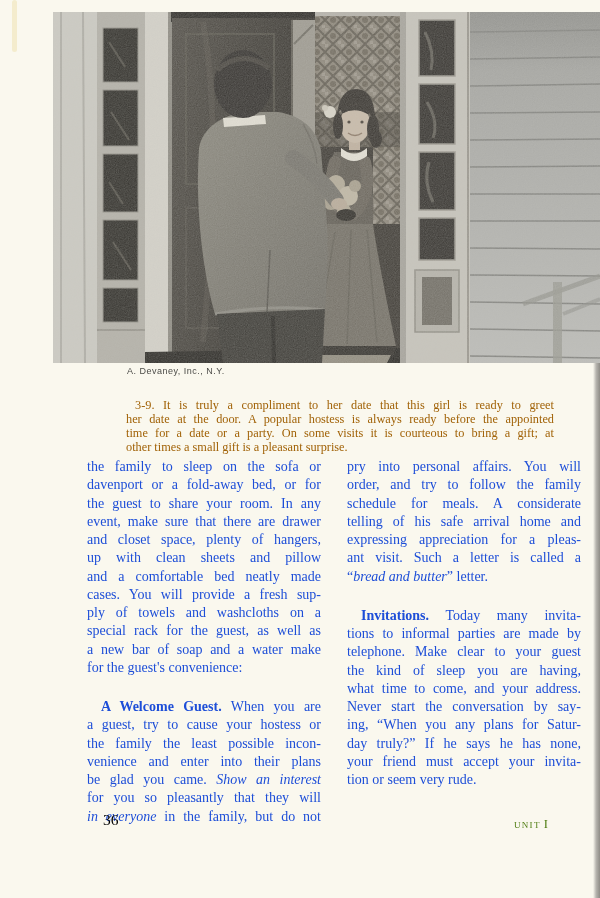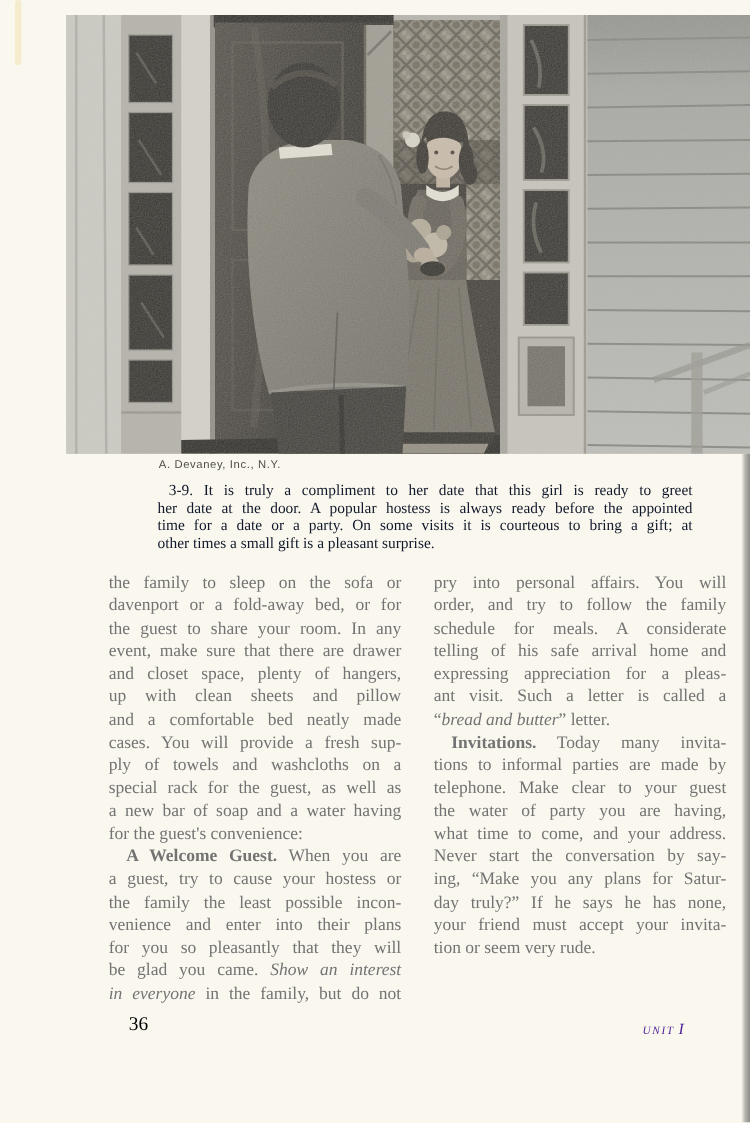--- a/index.html
+++ b/index.html
@@ -9,37 +9,37 @@
     font-family:"Liberation Serif",serif;
     -webkit-font-smoothing:antialiased;
   }
   .photo{position:absolute;left:53px;top:12px;width:547px;height:351px;}
   .photo svg{display:block;width:100%;height:100%;}
   .credit{
     position:absolute;left:127px;top:366px;
     font-family:"Liberation Sans",sans-serif;font-size:9px;letter-spacing:.5px;color:#4c4c48;
   }
   .caption{
-    position:absolute;left:126px;top:386px;width:428px;
-    font-size:12.3px;line-height:13.9px;color:#0f172a;
+    position:absolute;left:126px;top:399px;width:428px;
+    font-size:12.3px;line-height:13.9px;color:#a16207;
   }
   .caption .tline.ind{text-indent:9px;}
   .col{
     position:absolute;top:458px;width:234px;
-    font-size:14px;line-height:18.25px;color:#737373;
+    font-size:14px;line-height:18.25px;color:#1d4ed8;
   }
   .colL{left:87px;}
   .colR{left:347px;}
   .tline{text-align:justify;text-align-last:justify;}
   .tline.end{text-align-last:left;}
-  .col .tline.ind{text-indent:14px;}
+  .col .tline.ind{text-indent:14px;margin-top:21px;}
   .tline .b{font-weight:bold;}
   .tline .i{font-style:italic;}
   .pagenum{position:absolute;left:103px;top:811px;font-size:15.5px;color:#000000;}
-  .unit{position:absolute;left:514px;top:814px;color:#4c1d95;white-space:nowrap;font-style:italic;}
+  .unit{position:absolute;left:514px;top:814px;color:#4d7c0f;white-space:nowrap;}
   .unitword{font-size:9px;letter-spacing:1.3px;}
   .unitnum{font-size:12.5px;margin-left:3px;}
   .edge{
     position:absolute;right:0;top:363px;width:7px;height:535px;
     background:linear-gradient(to right,rgba(160,158,152,0),#b6b4ae 45%,#8e8c86);
   }
   .artifact{
     position:absolute;left:12px;top:0;width:5px;height:52px;
     background:#f2eac7;border-radius:3px;opacity:.85;
   }
@@ -213,45 +213,45 @@
     <div class="tline"><span>the family to sleep on the sofa or</span></div>
     <div class="tline"><span>davenport or a fold-away bed, or for</span></div>
     <div class="tline"><span>the guest to share your room.  In any</span></div>
     <div class="tline"><span>event, make sure that there are drawer</span></div>
     <div class="tline"><span>and closet space, plenty of hangers,</span></div>
     <div class="tline"><span>up with clean sheets and pillow</span></div>
     <div class="tline"><span>and a comfortable bed neatly made</span></div>
     <div class="tline"><span>cases.  You will provide a fresh sup-</span></div>
     <div class="tline"><span>ply of towels and washcloths on a</span></div>
     <div class="tline"><span>special rack for the guest, as well as</span></div>
-    <div class="tline"><span>a new bar of soap and a water having</span></div>
+    <div class="tline"><span>a new bar of soap and a water make</span></div>
     <div class="tline end"><span>for the guest's convenience:</span></div>
     <div class="tline ind"><span class="b">A Welcome Guest.</span><span> When you are</span></div>
     <div class="tline"><span>a guest, try to cause your hostess or</span></div>
     <div class="tline"><span>the family the least possible incon-</span></div>
     <div class="tline"><span>venience and enter into their plans</span></div>
+    <div class="tline"><span>be glad you came. </span><span class="i">Show an interest</span></div>
     <div class="tline"><span>for you so pleasantly that they will</span></div>
-    <div class="tline"><span>be glad you came. </span><span class="i">Show an interest</span></div>
     <div class="tline"><span class="i">in everyone</span><span> in the family, but do not</span></div>
   </div>
 <div class="col colR" id="colR">
     <div class="tline"><span>pry into personal affairs.  You will</span></div>
     <div class="tline"><span>order, and try to follow the family</span></div>
     <div class="tline"><span>schedule for meals.  A considerate</span></div>
     <div class="tline"><span>telling of his safe arrival home and</span></div>
     <div class="tline"><span>expressing appreciation for a pleas-</span></div>
     <div class="tline"><span>ant visit.  Such a letter is called a</span></div>
     <div class="tline end"><span>“</span><span class="i">bread and butter</span><span>” letter.</span></div>
     <div class="tline ind"><span class="b">Invitations.</span><span> Today many invita-</span></div>
     <div class="tline"><span>tions to informal parties are made by</span></div>
     <div class="tline"><span>telephone.  Make clear to your guest</span></div>
-    <div class="tline"><span>the water of party you are having,</span></div>
+    <div class="tline"><span>the kind of sleep you are having,</span></div>
     <div class="tline"><span>what time to come, and your address.</span></div>
     <div class="tline"><span>Never start the conversation by say-</span></div>
-    <div class="tline"><span>ing, “Make you any plans for Satur-</span></div>
+    <div class="tline"><span>ing, “When you any plans for Satur-</span></div>
     <div class="tline"><span>day truly?”  If he says he has none,</span></div>
     <div class="tline"><span>your friend must accept your invita-</span></div>
     <div class="tline end"><span>tion or seem very rude.</span></div>
   </div>
 
 <div class="pagenum">36</div>
 
 <div class="unit">
   <span class="unitword">UNIT</span><span class="unitnum">I</span>
 </div>

